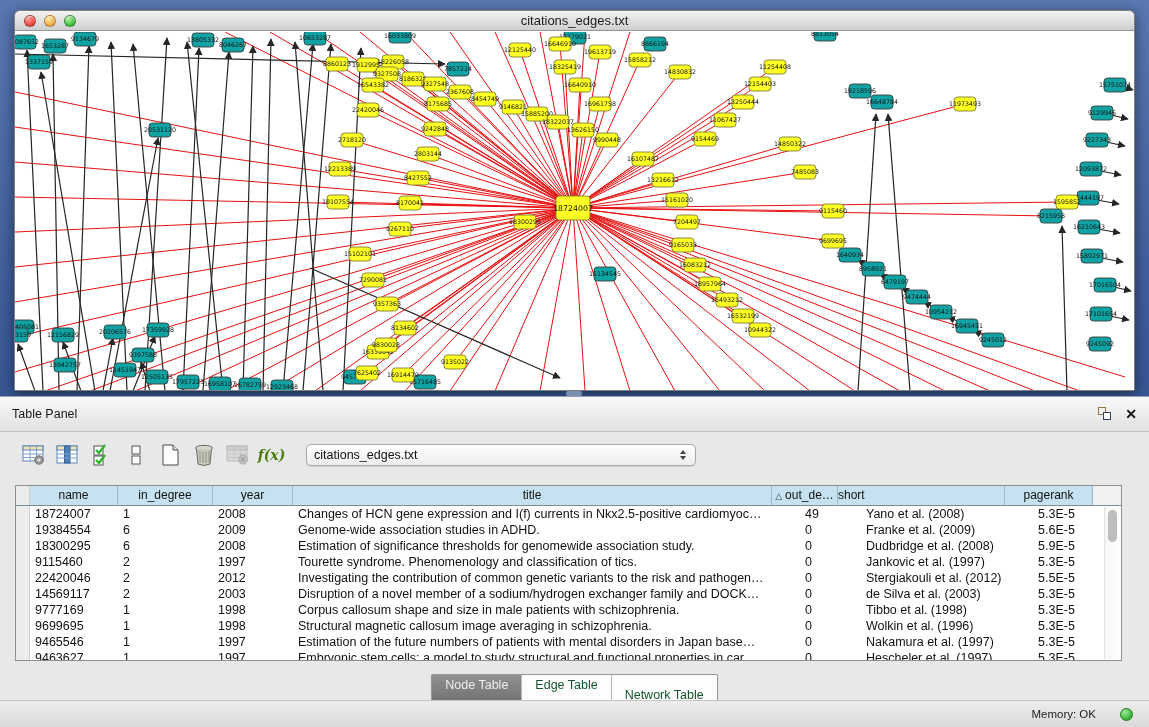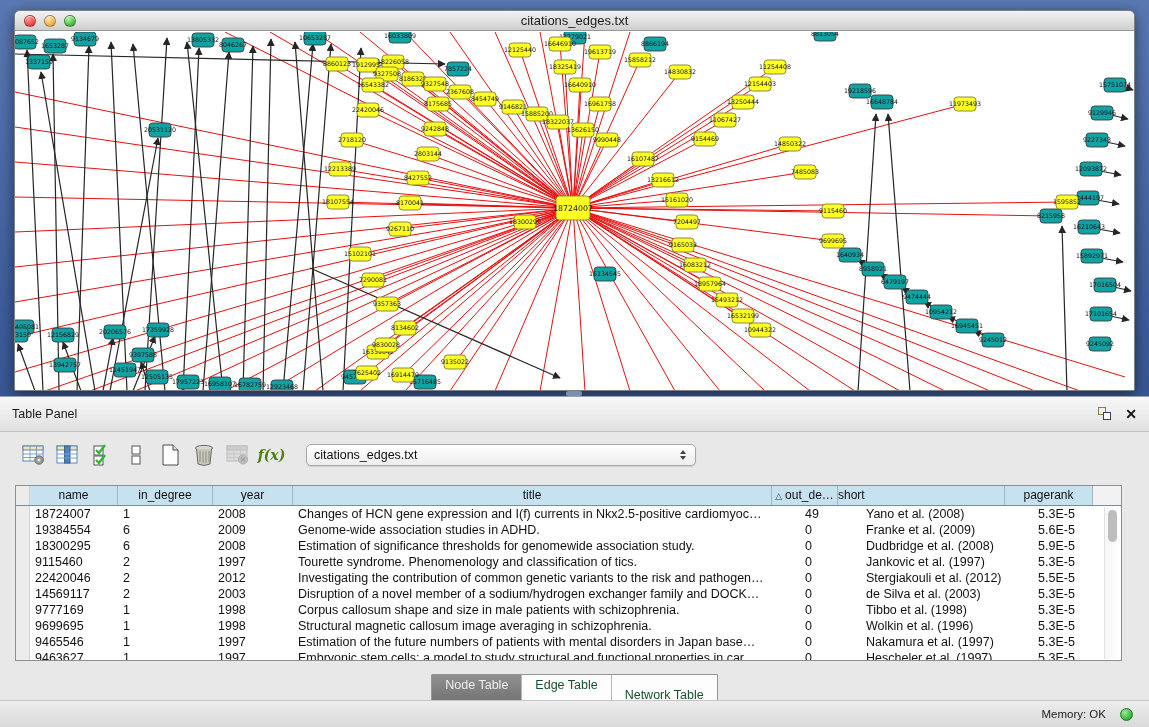--- a/index.html
+++ b/index.html
@@ -66,21 +66,21 @@
 
   .tabs-row { position:absolute; left:0; top:277px; width:100%; display:flex; justify-content:center; }
   .seg { display:flex; border:1px solid #979797; border-radius:1px; overflow:hidden;
     background:#fdfdfd; height:32px; font-size:12.5px; box-shadow:0 1px 1px rgba(0,0,0,.15); }
   .seg-btn { padding:0 13px; line-height:20px; color:#14532d; border-right:1px solid #b9b9b9; }
   .seg-btn:last-child { border-right:none;margin-top:10px; }
   .seg-btn.sel { background:linear-gradient(#909090,#6f6f6f); color:#efefef; }
 
   .status-bar { position:absolute; left:0; bottom:0; width:100%; height:27px;
     background:linear-gradient(#ededed,#dadada); border-top:1px solid #c5c5c5;
-    display:flex; align-items:center; justify-content:flex-end; gap:14px;
+    display:flex; align-items:center; justify-content:flex-end; gap:24px;
     padding-right:16px; font-size:11.5px; color:#222; }
   .mem-dot { width:13px; height:13px; border-radius:50%; border:1px solid #1f7a1f;
     background:radial-gradient(circle at 35% 30%,#9fe79f,#2fae2f 75%); }
 
   .splitter-grip { position:absolute; left:566px; top:391px; width:16px; height:5px;
     background:#9db0cf; border-radius:2px; opacity:.7; }
 
   svg text { font-family:"DejaVu Sans", sans-serif; }
 </style>
 </head>

